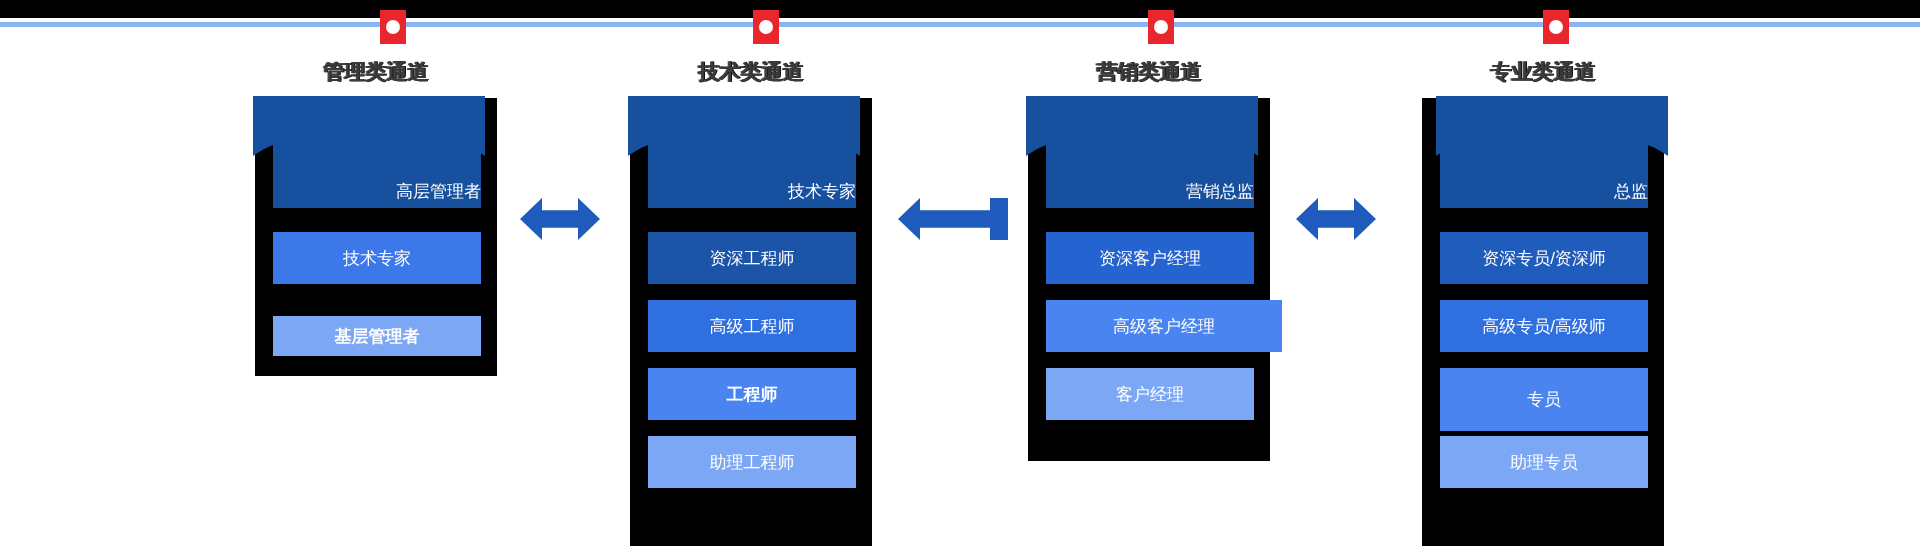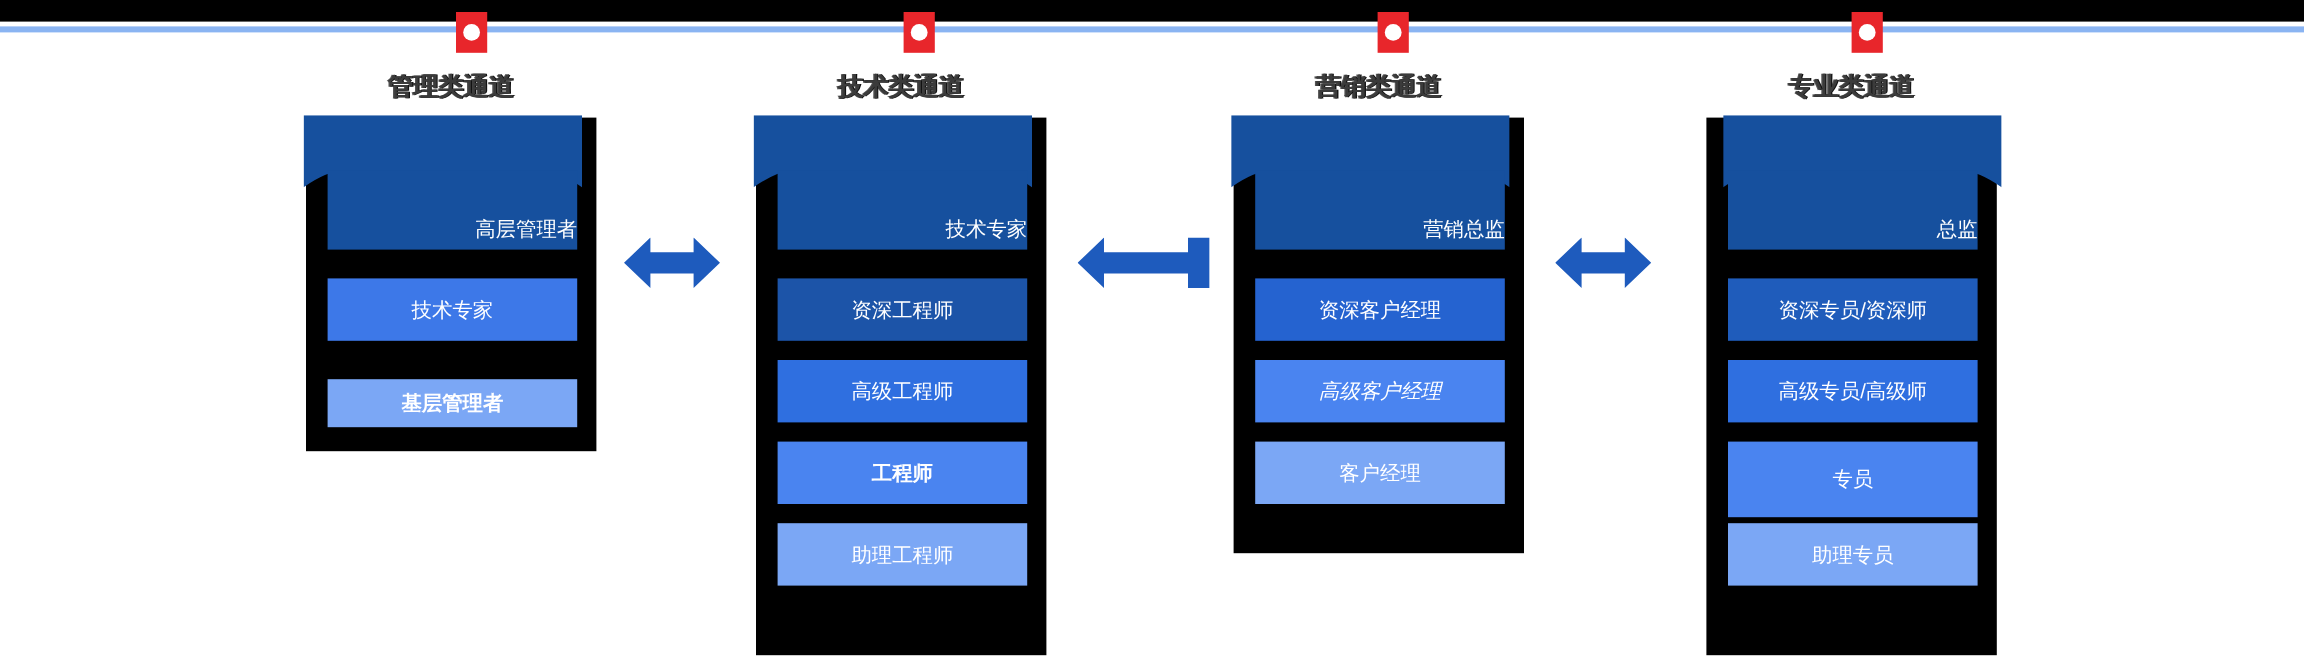--- a/index.html
+++ b/index.html
@@ -112,21 +112,21 @@
       </div>
       <div class="column" style="left: 1028px; width: 242px;">
         <div class="col-title" style="top: 58px;">营销类通道</div>
         <div class="ladder" style="left: 0px; top: 98px; width: 242px; height: 363px;"></div>
         <div class="banner-wrap" style="left: -2px; top: 96px; width: 232px; height: 82px;"><svg width="232" height="82" viewBox="0 0 232 82">
             <path d="M0,0 L232,0 L232,60 Q206,42 192,48 L40,48 Q26,42 0,60 Z" fill="#16509e"></path>
           </svg><div style="position: absolute; left: 20px; top: 46px; width: 208px; height: 66px; background: rgb(22, 80, 158);"></div><div class="banner-label" style="left: 20px; width: 208px; top: 84px;">营销总监</div></div>
         <div class="rung" style="left: 18px; top: 232px; width: 208px; height: 52px; background: rgb(37, 99, 208);">
           <span>资深客户经理</span>
         </div>
-        <div class="rung" style="left: 18px; top: 300px; width: 208px; height: 52px; background: rgb(74, 132, 240); font-style: italic;">
+        <div class="rung" style="left: 18px; top: 300px; width: 236px; height: 52px; background: rgb(74, 132, 240);">
           <span>高级客户经理</span>
         </div>
         <div class="rung" style="left: 18px; top: 368px; width: 208px; height: 52px; background: rgb(123, 167, 245); align-items: center;">
           <span>客户经理</span>
         </div>
       </div>
       <div class="column" style="left: 1422px; width: 242px;">
         <div class="col-title" style="top: 58px;">专业类通道</div>
         <div class="ladder" style="left: 0px; top: 98px; width: 242px; height: 448px;"></div>
         <div class="banner-wrap" style="left: -2px; top: 96px; width: 232px; height: 82px; padding-left: 16px;"><svg width="232" height="82" viewBox="0 0 232 82">

